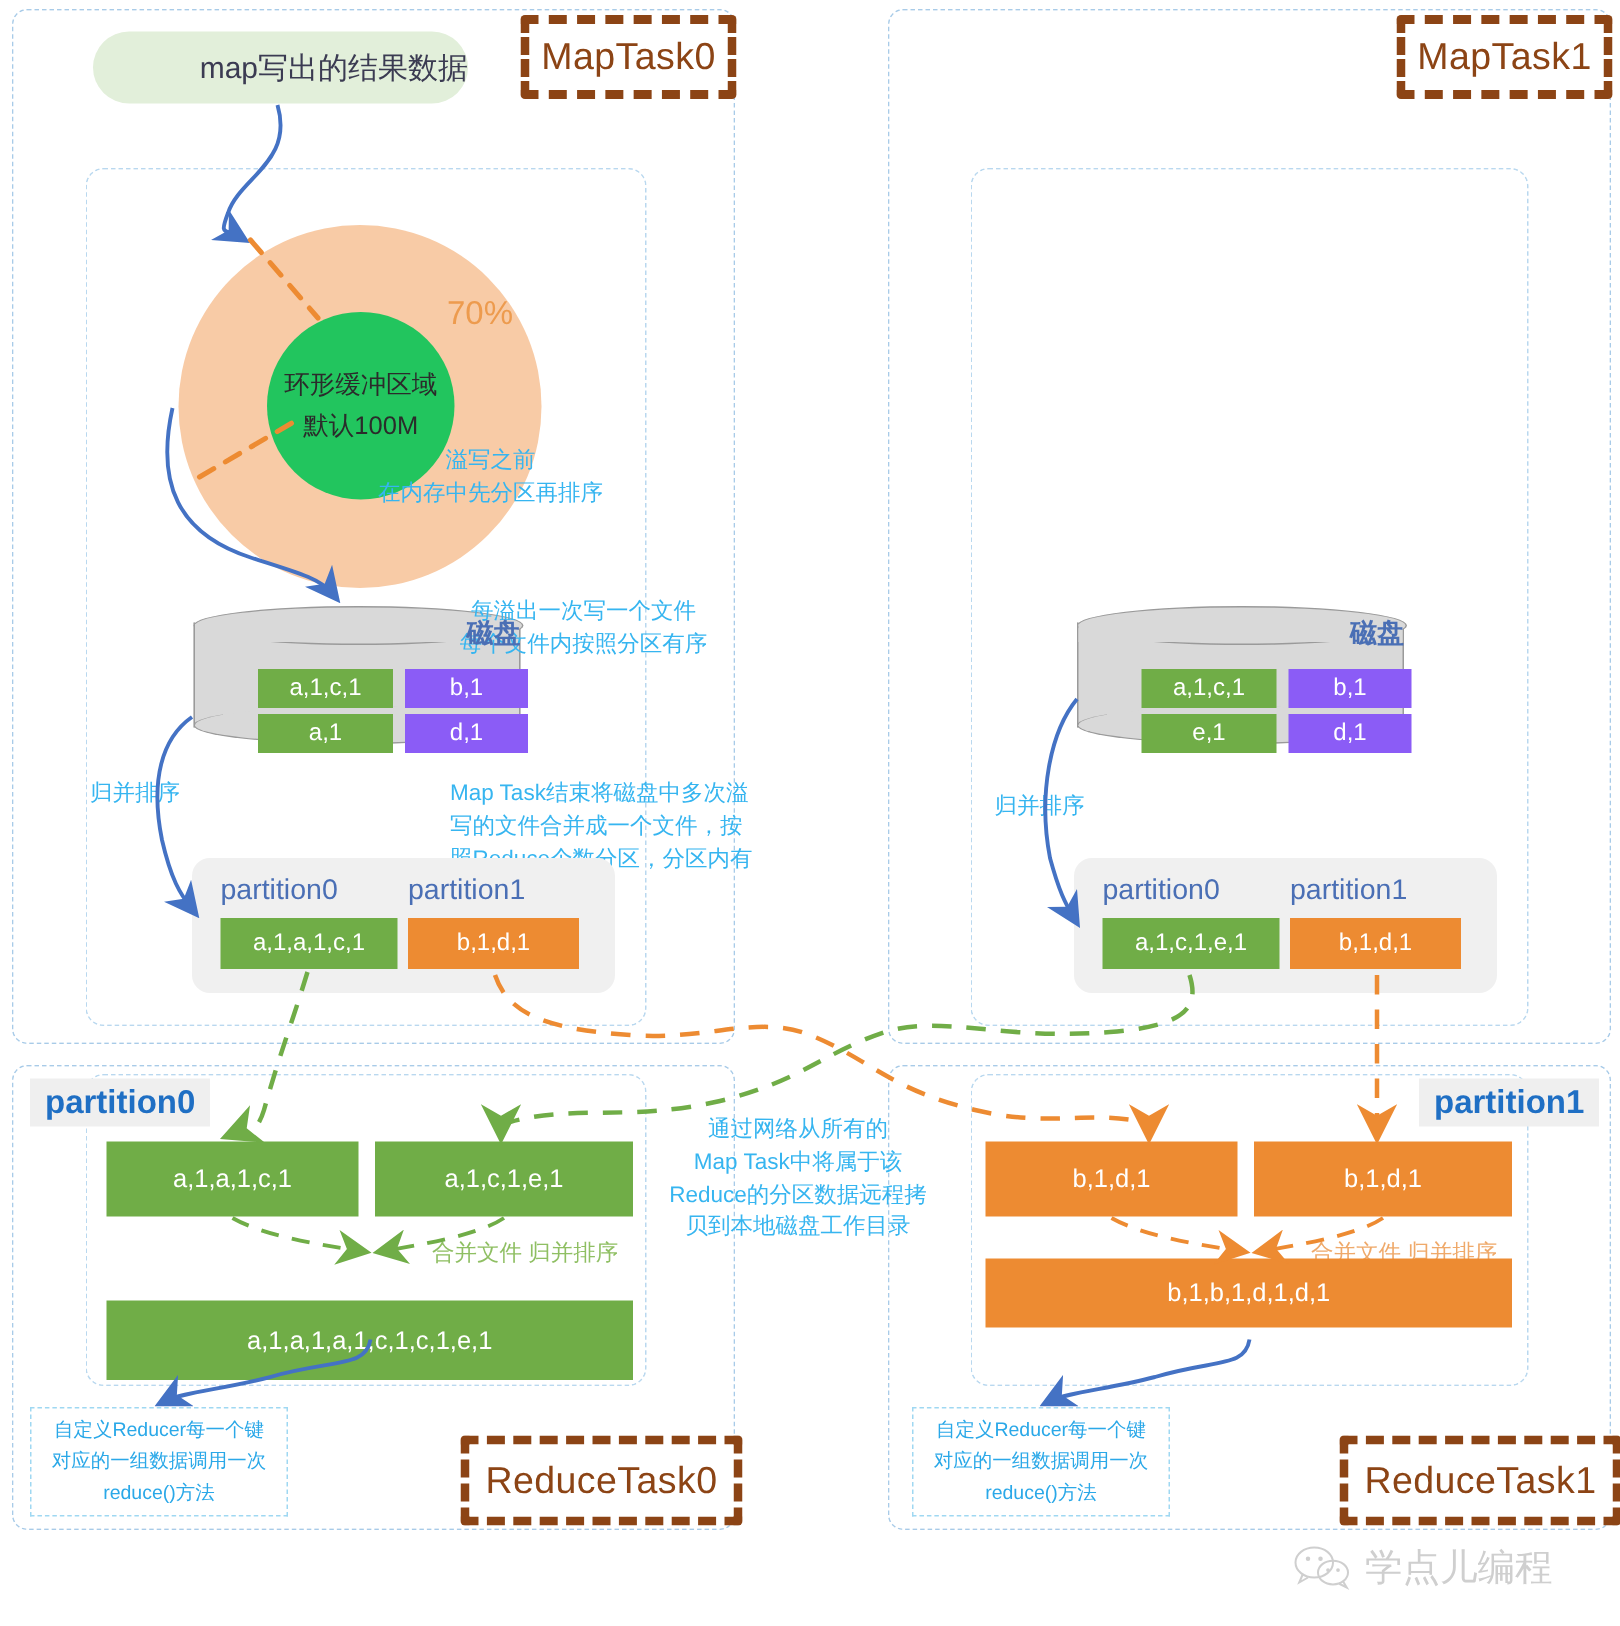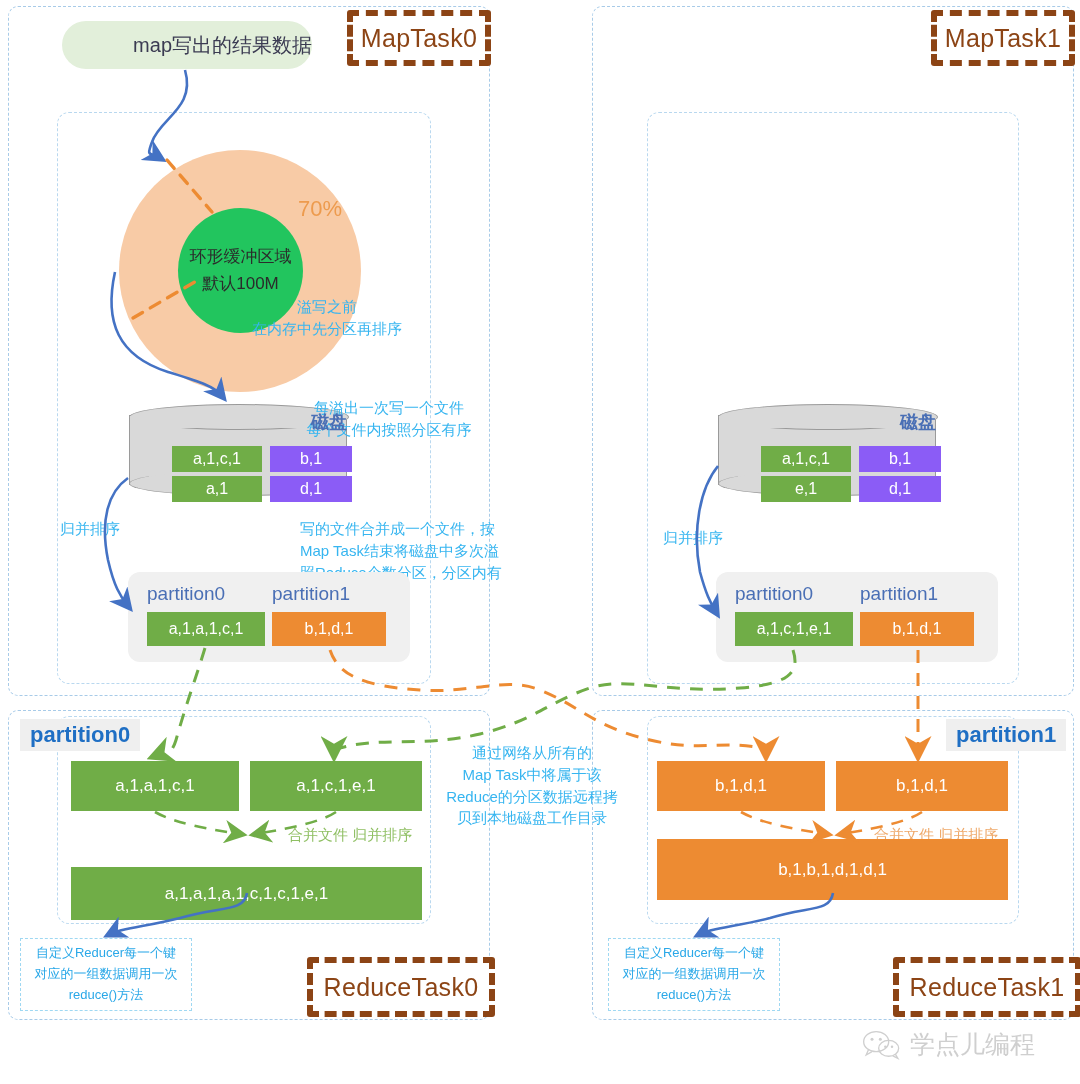--- a/index.html
+++ b/index.html
@@ -177,22 +177,22 @@
   </div>
 
   <div class="note" style="left:274px;top:397px;width:230px;text-align:center;">
     <div>每溢出一次写一个文件</div>
     <div>每个文件内按照分区有序</div>
   </div>
 
   <div class="note" style="left:60px;top:518px;">归并排序</div>
 
   <div class="note" style="left:300px;top:518px;width:225px;">
+    <div>Map Task结束将磁盘中多次溢</div>
     <div>写的文件合并成一个文件，按</div>
-    <div>Map Task结束将磁盘中多次溢</div>
     <div>照Reduce个数分区，分区内有</div>
     <div>序</div>
   </div>
 
   <div class="panel" style="left:128px;top:572px;width:282px;height:90px;"></div>
   <div class="plabel" style="left:147px;top:583px;">partition0</div>
   <div class="plabel" style="left:272px;top:583px;">partition1</div>
   <div class="pbar g" style="left:147px;top:612px;width:118px;height:34px;">a,1,a,1,c,1</div>
   <div class="pbar o" style="left:272px;top:612px;width:114px;height:34px;">b,1,d,1</div>
 
@@ -237,21 +237,21 @@
   <div class="reducernote" style="left:20px;top:938px;width:172px;height:73px;">
     <div>自定义Reducer每一个键</div>
     <div>对应的一组数据调用一次</div>
     <div>reduce()方法</div>
   </div>
 
   <div class="ptitle" style="left:946px;top:719px;">partition1</div>
   <div class="rbox o" style="left:657px;top:761px;width:168px;height:50px;">b,1,d,1</div>
   <div class="rbox o" style="left:836px;top:761px;width:172px;height:50px;">b,1,d,1</div>
   <div class="mergelabel o" style="left:874px;top:826px;">合并文件 归并排序</div>
-  <div class="rbox o" style="left:657px;top:839px;width:351px;height:61px;">b,1,b,1,d,1,d,1</div>
+  <div class="rbox o" style="left:657px;top:839px;width:351px;height:46px;">b,1,b,1,d,1,d,1</div>
   <div class="reducernote" style="left:608px;top:938px;width:172px;height:73px;">
     <div>自定义Reducer每一个键</div>
     <div>对应的一组数据调用一次</div>
     <div>reduce()方法</div>
   </div>
 
   <div class="watermark" style="left:862px;top:1028px;">
     <svg class="wm-icon" viewBox="0 0 48 36">
       <ellipse cx="17" cy="14" rx="15" ry="12" fill="none" stroke="#cfcfcf" stroke-width="1.6"></ellipse>
       <path d="M8 23 L5 30 L12 26" fill="none" stroke="#cfcfcf" stroke-width="1.6"></path>

